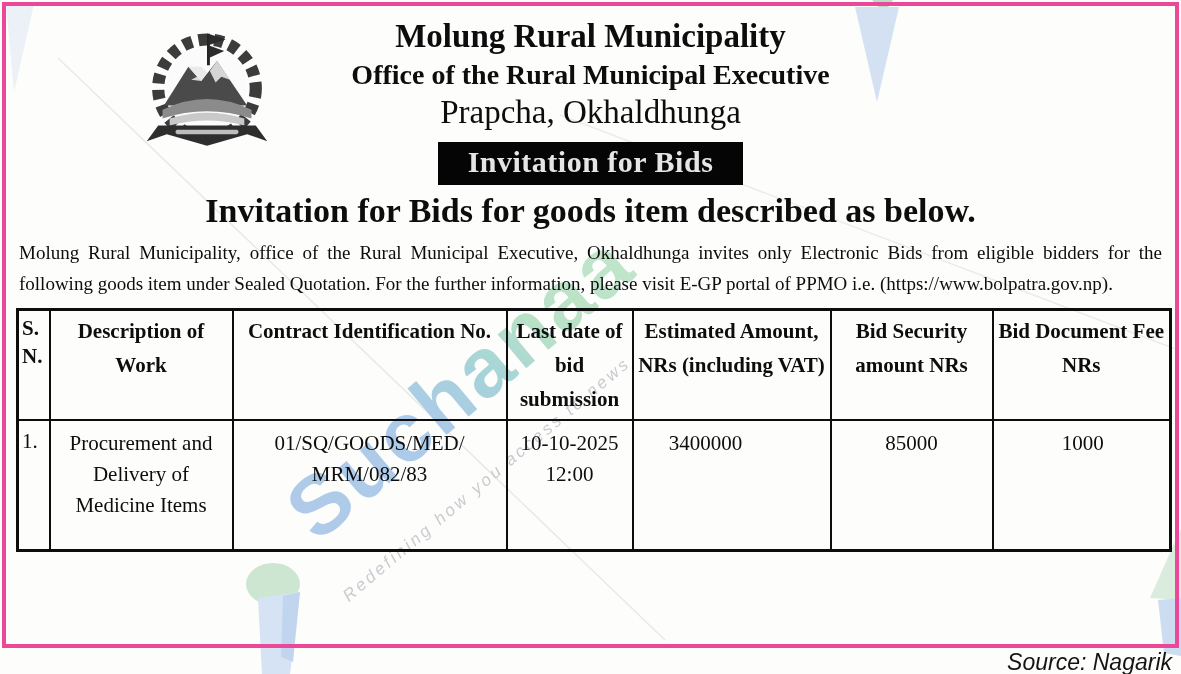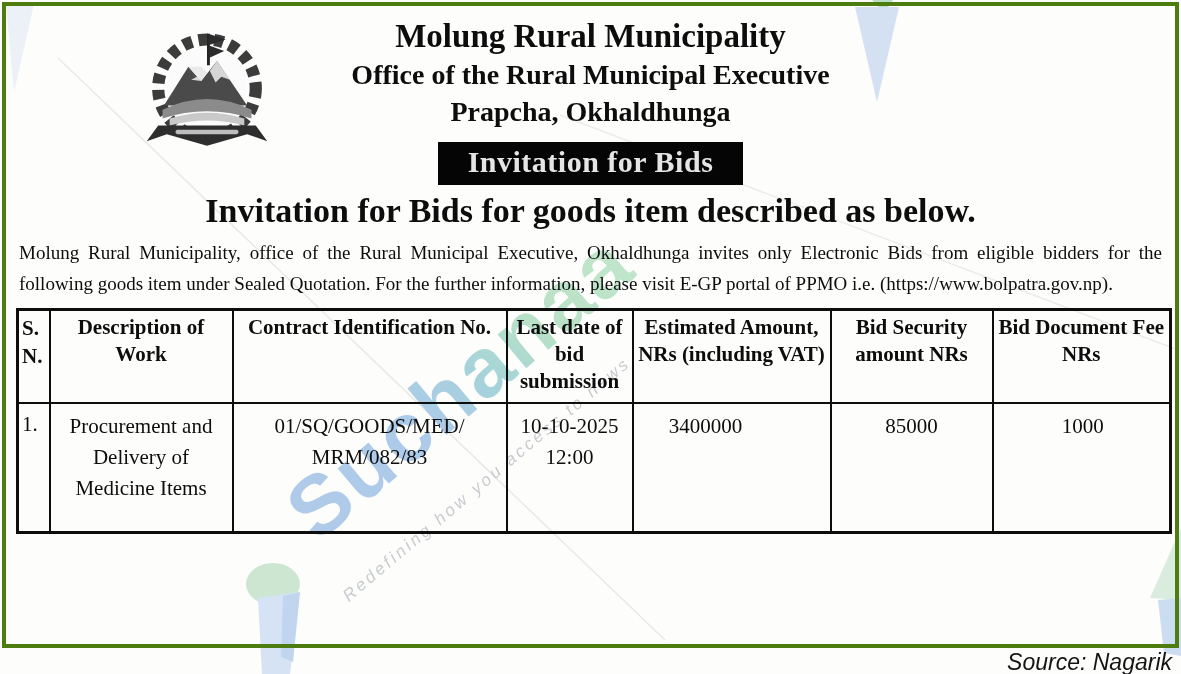--- a/index.html
+++ b/index.html
@@ -27,29 +27,29 @@
     position: absolute; left: 352px; top: 586px;
     transform: rotate(-40deg); transform-origin: 0 100%;
     font-family: "Liberation Sans", sans-serif;
     font-style: italic; font-size: 17px; letter-spacing: 3px;
     color: #c9cccf; white-space: nowrap;
   }
 
   
   .frame {
     position: absolute; left: 2px; top: 2px; right: 2px; bottom: 26px;
-    border: 4px solid #4d7c0f; z-index: 1;
+    border: 4px solid #ec4899; z-index: 1;
   }
 
   
   .doc-header { position: relative; text-align: center; padding-top: 10px; z-index: 2; }
   .emblem { position: absolute; left: 125px; top: 22px; width: 152px; height: 132px; }
   .t-org    { font-size: 33px; font-weight: bold; line-height: 40px; }
   .t-office { font-size: 28px; font-weight: bold; line-height: 38px; }
-  .t-place  { font-size: 28px; font-weight: bold; line-height: 36px; }
+  .t-place  { font-size: 33px; font-weight: normal; line-height: 36px; }
   .banner {
     display: inline-block; margin-top: 12px;
     background: #050505; color: #e5e5e5;
     font-size: 30px; font-weight: bold; line-height: 34px;
     padding: 3px 30px 6px 30px; letter-spacing: 0.5px;
   }
   .t-headline { font-size: 34px; font-weight: bold; line-height: 34px; margin-top: 9px; }
   .t-pubdate  { font-size: 22px; font-weight: bold; line-height: 28px; margin-top: 4px; }
 
   
@@ -67,21 +67,21 @@
     border-collapse: collapse; table-layout: fixed;
     width: 1153px;
     border: 3px solid #0d0d0d;
   }
   .bid-table th, .bid-table td {
     border: 2px solid #0d0d0d;
     vertical-align: top; text-align: center;
     font-size: 21px; padding: 3px 4px;
     background: transparent;
   }
-  .bid-table th { font-weight: bold; line-height: 27px; height: 93px; }
+  .bid-table th { font-weight: bold; line-height: 34px; height: 93px; }
   .bid-table td { line-height: 31px; height: 130px; padding-top: 7px; }
   .bid-table th.c-sn { text-align: left; padding-left: 3px; line-height: 28px; }
   .bid-table td.c-sn { text-align: left; padding-left: 3px; padding-top: 5px; }
   .bid-table td.c-est { padding-right: 56px; }
   .bid-table td.c-fee { text-align: center; padding-left: 7px; }
 
   
   .signoff {
     position: relative; z-index: 2;
     text-align: right; padding-right: 13px; margin-top: 7px;

